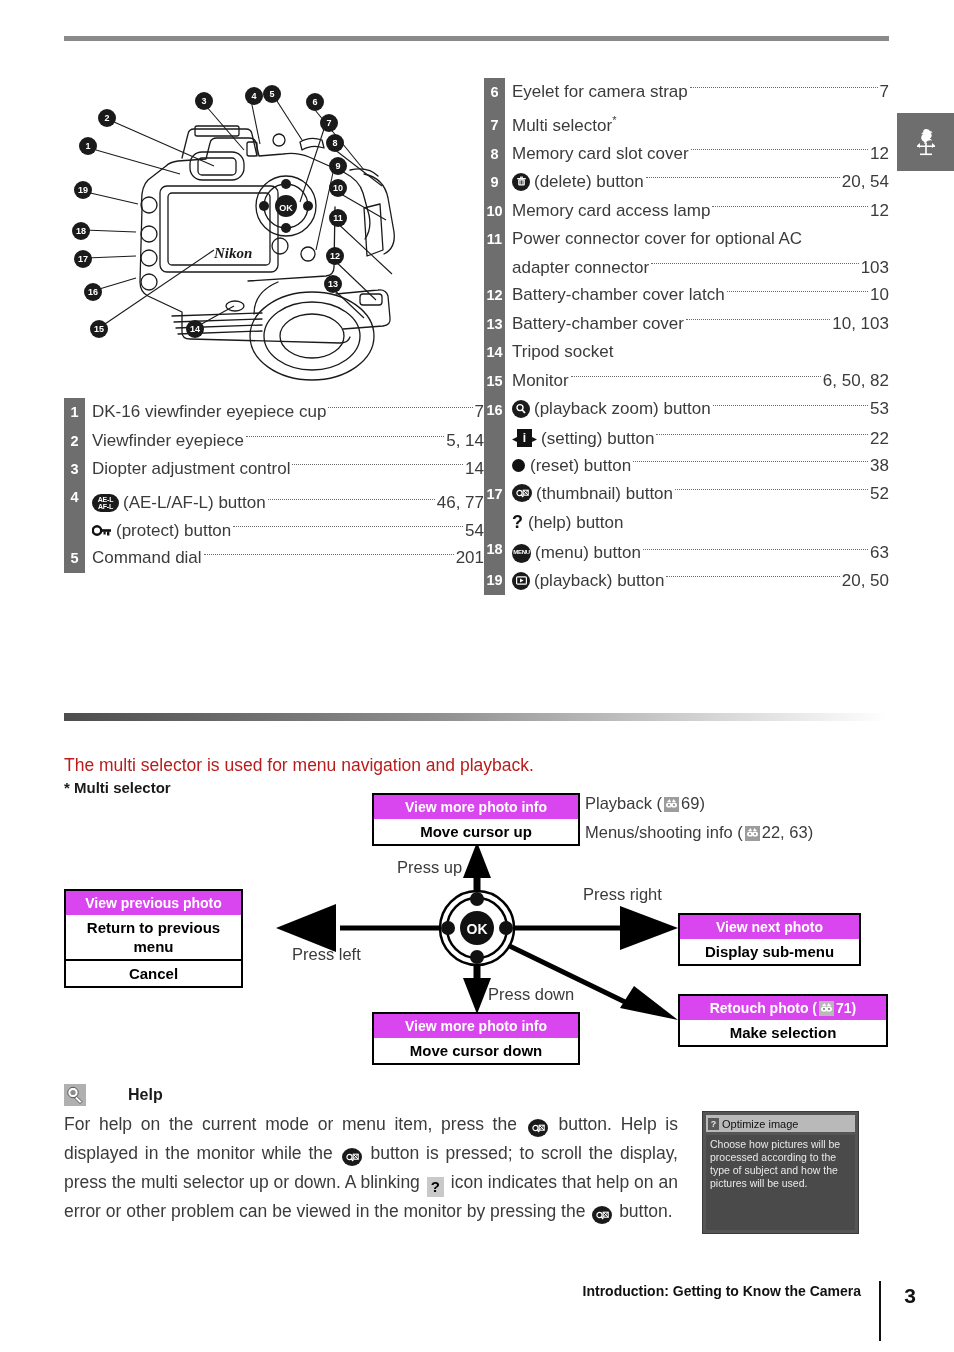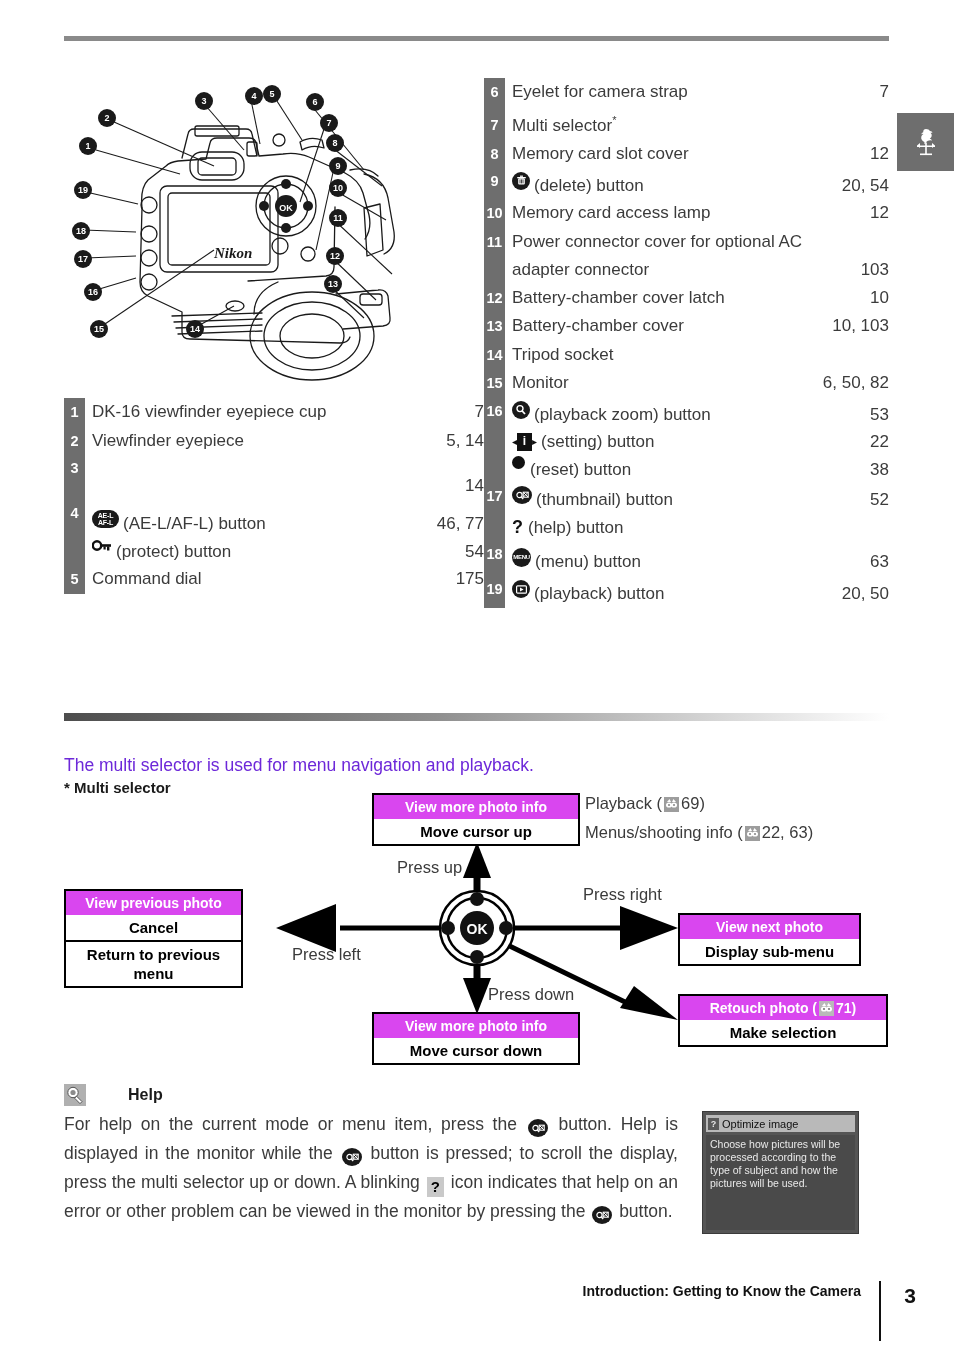--- a/index.html
+++ b/index.html
@@ -49,21 +49,21 @@
     position:relative;
   }
   .pnum {
     width:21px; flex:0 0 21px; text-align:center;
     color:#ffffff; font-weight:bold; font-size:14.5px;
     position:relative; z-index:2;
   }
   .ptext {
     flex:1 1 auto; padding-left:7px;
     font-size:17px; color:#3b3b3b;
-    display:flex; align-items:flex-start; white-space:nowrap;
+    display:flex; align-items:center; white-space:nowrap;
     overflow:hidden;
   }
   .ptext .lbl { flex:0 0 auto; }
   .dots {
     flex:1 1 auto; margin:0 2px;
     border-bottom:1.5px dotted #6b6b6b;
     position:relative; top:-4px; min-width:6px;
   }
   .pg { flex:0 0 auto; color:#3b3b3b; }
   .sup { font-size:11px; vertical-align:super; }
@@ -100,21 +100,21 @@
     background:linear-gradient(to right,#4d4d4d 0%,#8f8f8f 45%,#d8d8d8 80%,#ffffff 100%);
   }
 
   
   .ms-head {
     position:absolute; left:64px; top:731px;
     font-size:15px; font-weight:bold; color:#1a1a1a;margin-top:48px;
   }
   .ms-intro {
     position:absolute; left:64px; top:755px;
-    font-size:17.5px; color:#6d28d9;
+    font-size:17.5px; color:#b91c1c;
   }
 
   .diagram { position:absolute; left:0; top:780px; width:954px; height:295px; }
 
   .callout { position:absolute; border:2px solid #000; background:#fff; }
   .callout .hdr {
     background:#d946ef; color:#fff; font-weight:bold; font-size:14px;
     text-align:center; padding:3px 8px; line-height:18px;
   }
   .callout .row {
@@ -546,20 +546,21 @@
         <div class="pnum">2</div>
         <div class="ptext">
           <span class="lbl">Viewfinder eyepiece</span>
           <span class="dots"></span>
           <span class="pg">5, 14</span>
         </div>
       </div>
       <div class="prow">
         <div class="pnum">3</div>
         <div class="ptext">
+          <span class="lbl">Diopter adjustment control</span>
           <span class="dots"></span>
           <span class="pg">14</span>
         </div>
       </div>
       <div class="prow">
         <div class="pnum">4</div>
         <div class="ptext">
           <span class="gl gl-ael">
             <span>AE-L</span>
             <span>AF-L</span>
@@ -583,21 +584,21 @@
           <span class="lbl">(protect) button</span>
           <span class="dots"></span>
           <span class="pg">54</span>
         </div>
       </div>
       <div class="prow">
         <div class="pnum">5</div>
         <div class="ptext">
           <span class="lbl">Command dial</span>
           <span class="dots"></span>
-          <span class="pg">175</span>
+          <span class="pg">201</span>
         </div>
       </div>
     </div>
 </div>
 
 <div class="grad-rule"></div>
 
 <div class="ms-head">* Multi selector</div>
 <div class="ms-intro">The multi selector is used for menu navigation and playback.</div>
 
@@ -634,22 +635,22 @@
     </g>
   </svg>
 
   <div class="callout cb-up">
     <div class="hdr">View more photo info</div>
     <div class="row">Move cursor up</div>
   </div>
 
   <div class="callout cb-left">
     <div class="hdr">View previous photo</div>
+    <div class="row">Return to previous menu</div>
     <div class="row">Cancel</div>
-    <div class="row">Return to previous menu</div>
   </div>
 
   <div class="callout cb-down">
     <div class="hdr">View more photo info</div>
     <div class="row">Move cursor down</div>
   </div>
 
   <div class="callout cb-right">
     <div class="hdr">View next photo</div>
     <div class="row">Display sub-menu</div>

